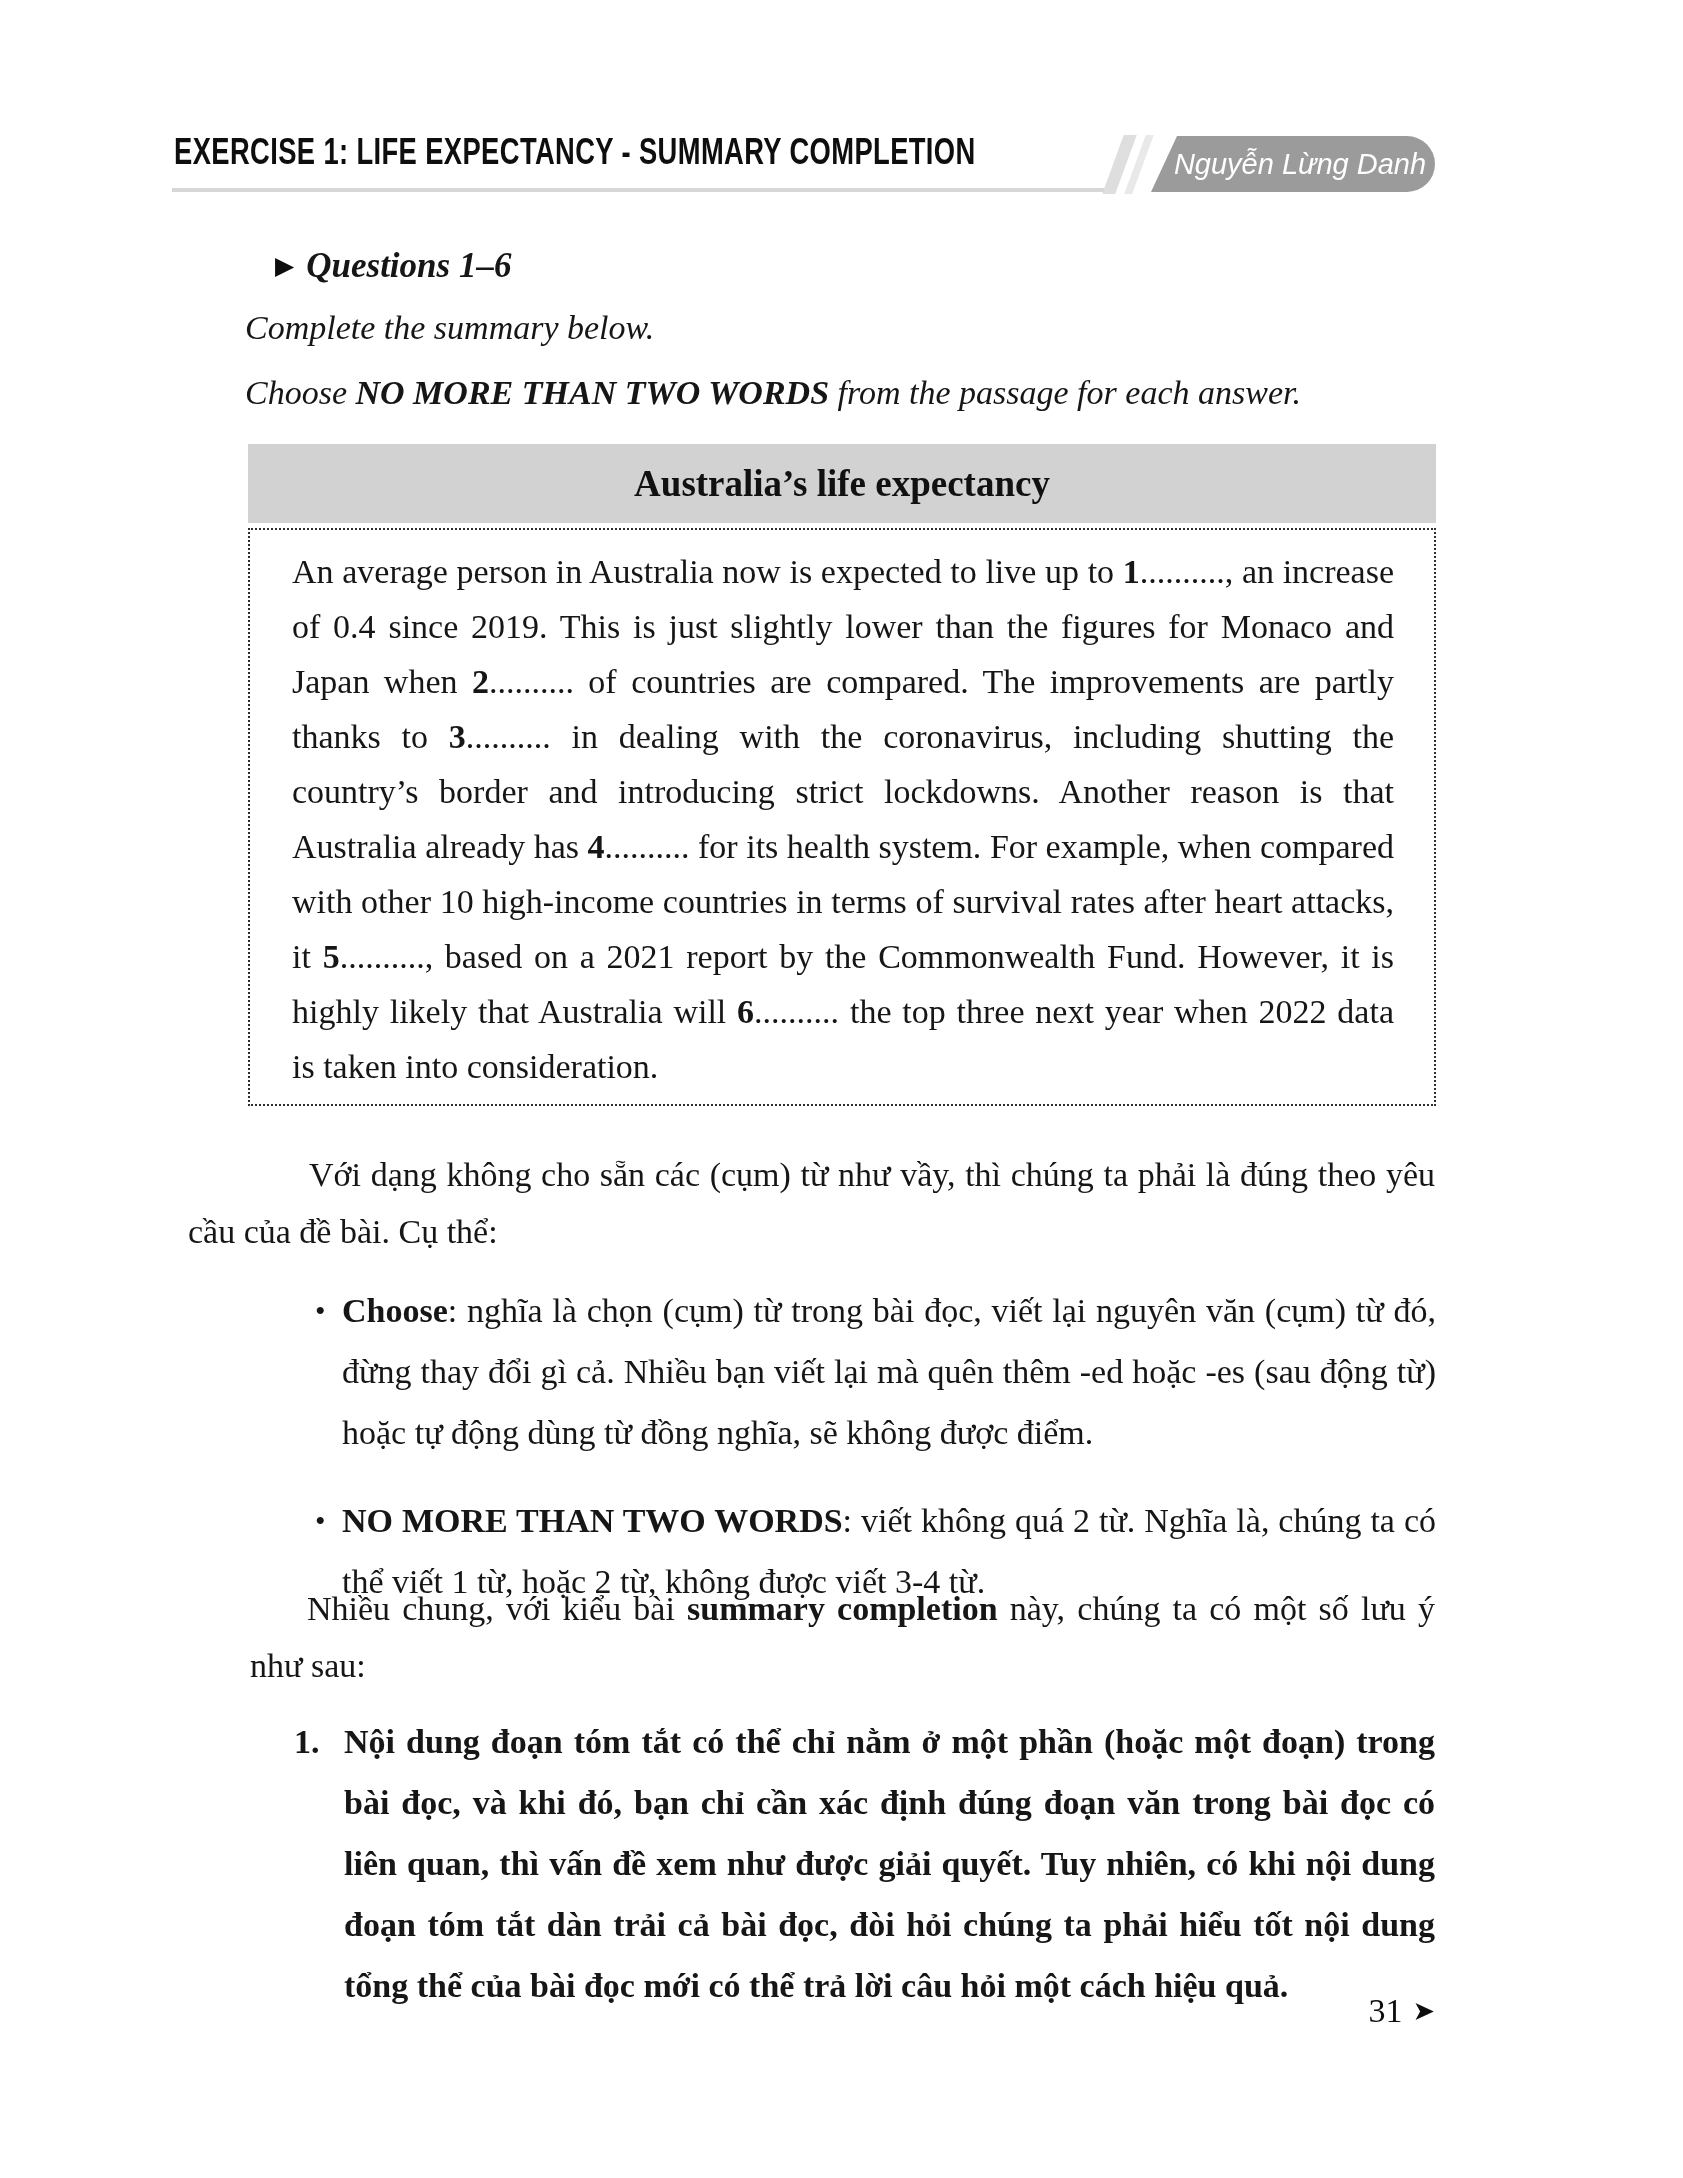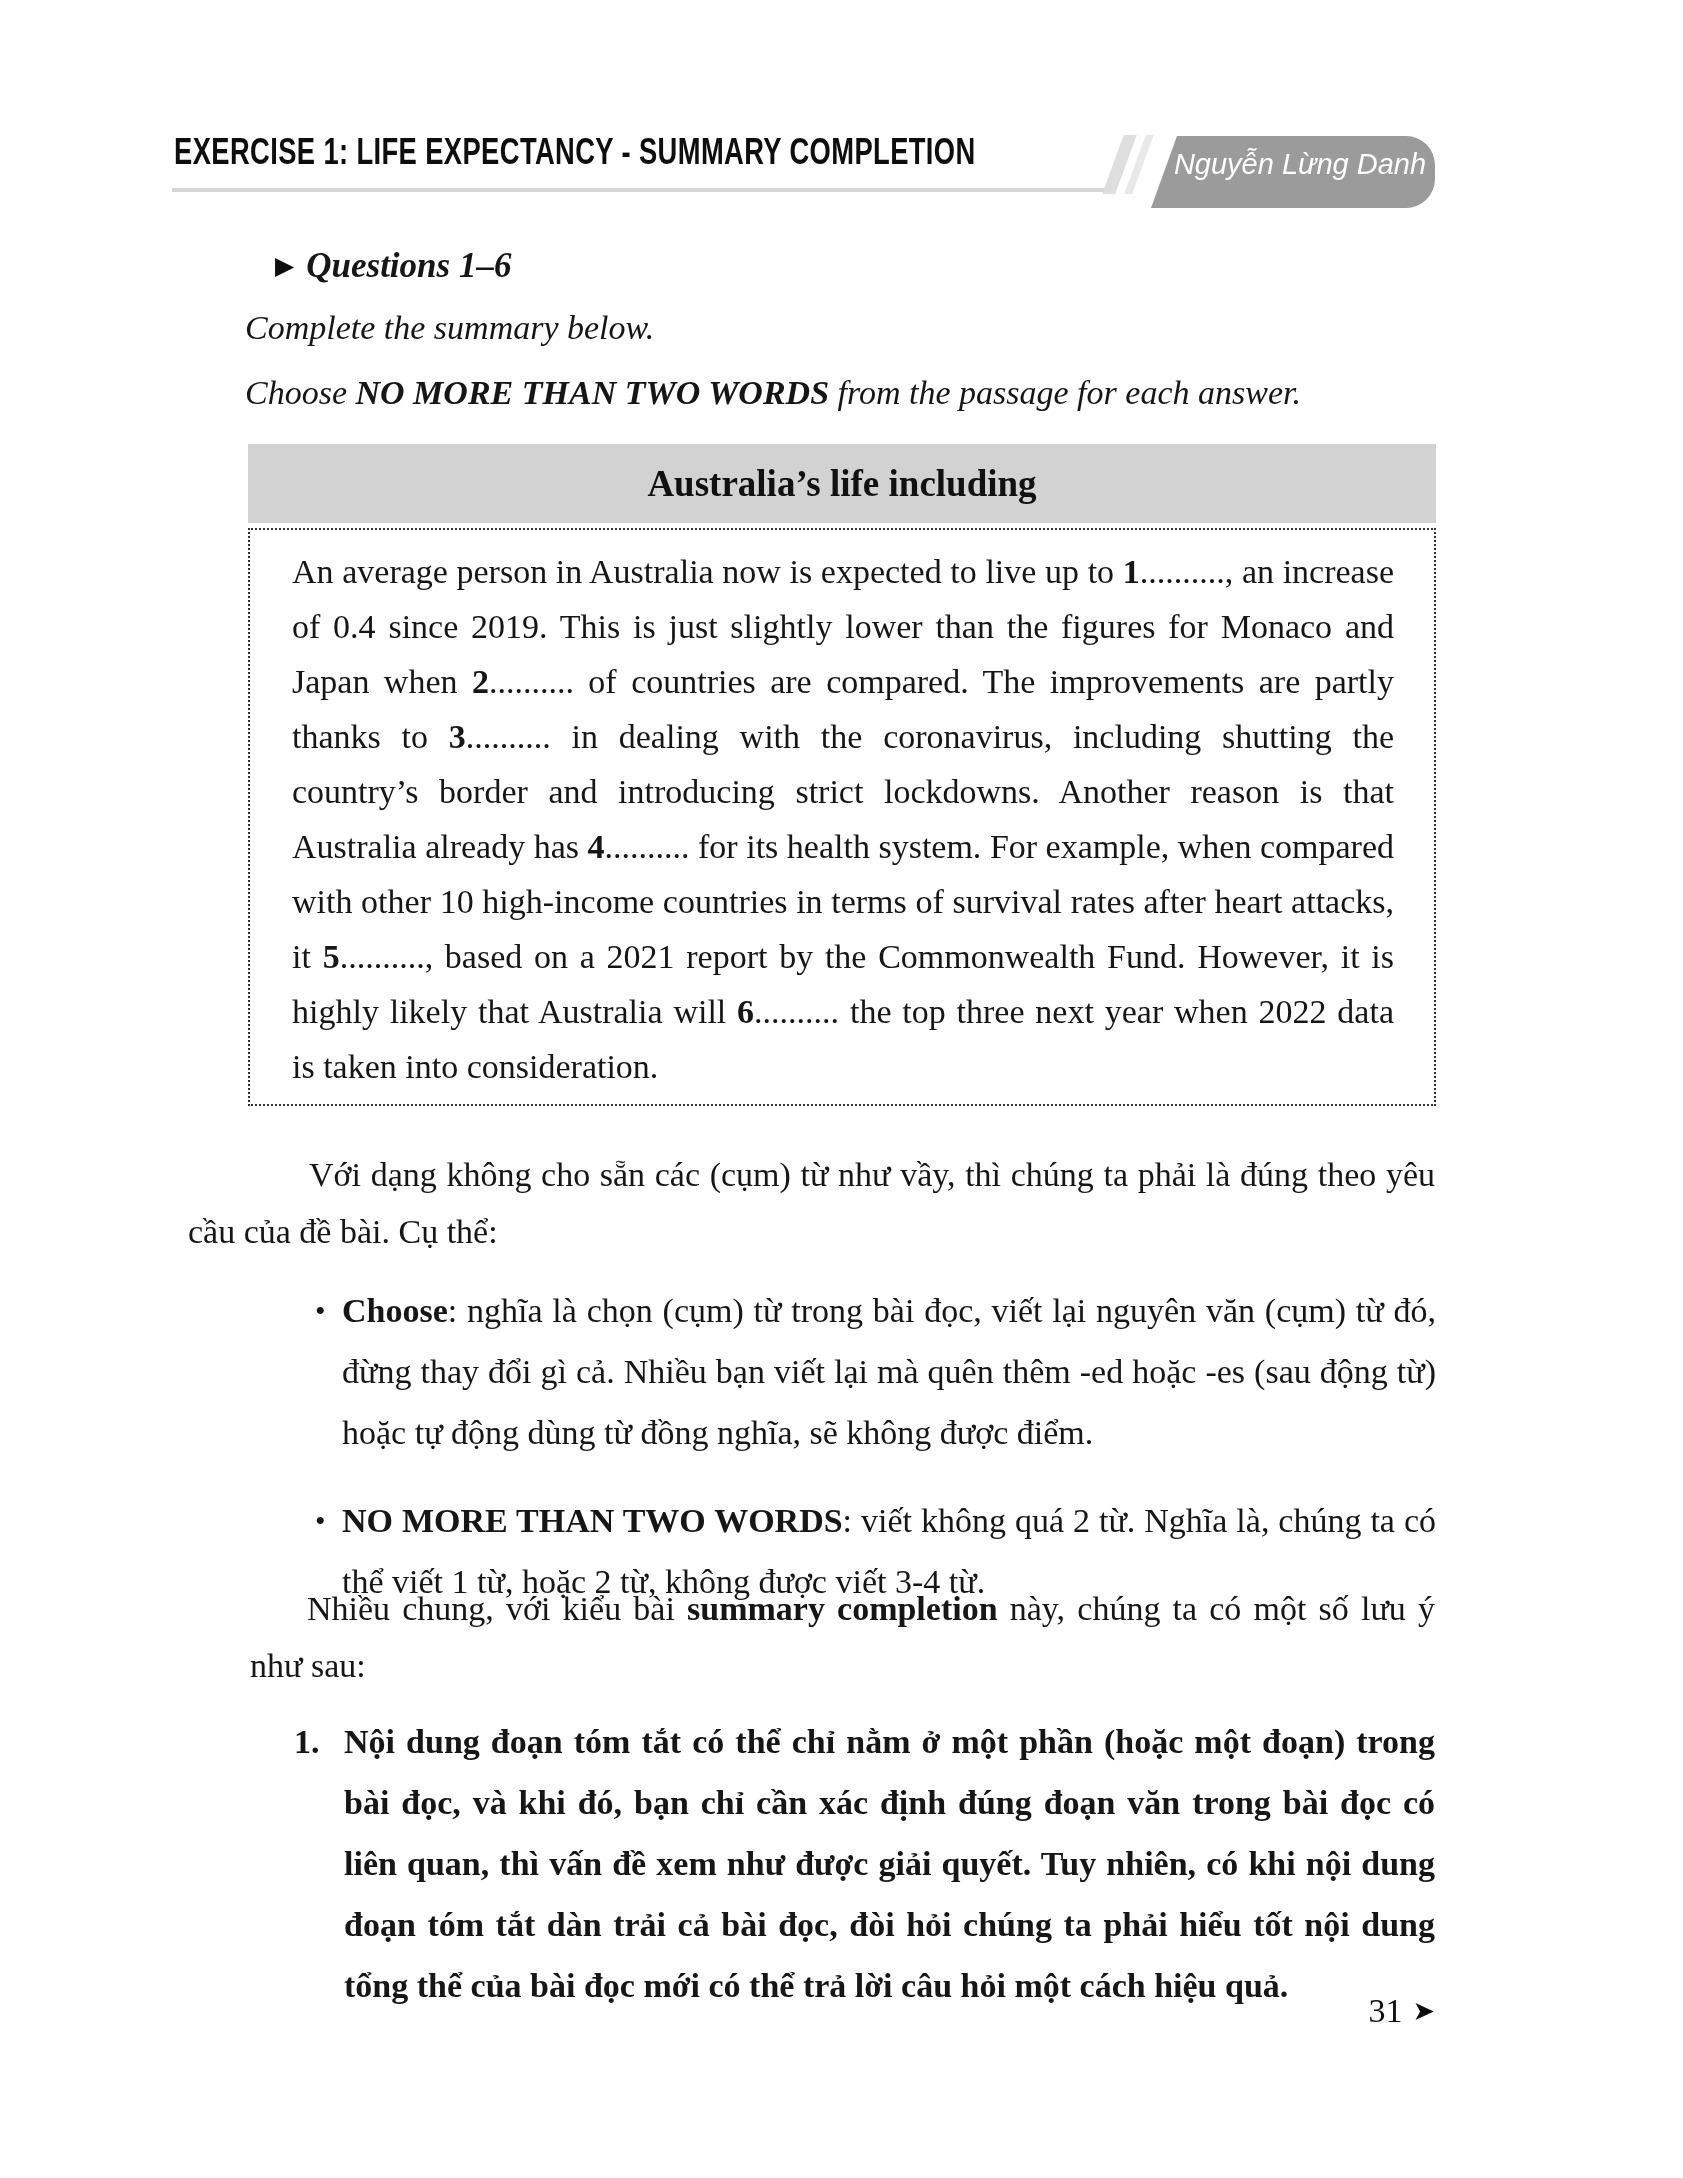--- a/index.html
+++ b/index.html
@@ -32,21 +32,21 @@
     width: 943px; height: 4px; background: #d7d7d7;
   }
   .stripe {
     position: absolute; top: 6px; height: 59px;
     transform: skewX(-20deg);
   }
   .stripe.s1 { left: 1113px; width: 13px; background: #dedede; }
   .stripe.s2 { left: 1135px; width: 8px;  background: #e9e9e9; }
   .author-badge {
     position: absolute; left: 1151px; top: 7px;
-    width: 284px; height: 72px;
+    width: 284px; height: 56px;
     background: #9b9b9b;
     border-radius: 0 29px 29px 0;
     clip-path: polygon(26px 0, 100% 0, 100% 100%, 0 100%);
     color: #ffffff;
     font-family: "Liberation Sans", "DejaVu Sans", sans-serif;
     font-style: italic; font-size: 29px;
     line-height: 56px; text-align: center;
     padding-left: 14px;
   }
 
@@ -116,21 +116,21 @@
 
   <div class="questions">
     <div class="q-heading">
       <span class="tri">▶</span><span class="q-title">Questions 1–6</span>
     </div>
     <p class="instr instr1">Complete the summary below.</p>
     <p class="instr instr2"><span>Choose </span><span class="b">NO MORE THAN TWO WORDS</span><span> from the passage for each answer.</span></p>
   </div>
 
   <div class="summary">
-    <div class="summary-title">Australia’s life including</div>
+    <div class="summary-title">Australia’s life expectancy</div>
     <div class="summary-body"><span>An average person in Australia now is expected to live up to </span><span class="b">1</span><span>.........., an increase of 0.4 since 2019. This is just slightly lower than the figures for Monaco and Japan when </span><span class="b">2</span><span>.......... of countries are compared. The improvements are partly thanks to </span><span class="b">3</span><span>.......... in dealing with the coronavirus, including shutting the country’s border and introducing strict lockdowns. Another reason is that Australia already has </span><span class="b">4</span><span>.......... for its health system. For example, when compared with other 10 high-income countries in terms of survival rates after heart attacks, it </span><span class="b">5</span><span>.........., based on a 2021 report by the Commonwealth Fund. However, it is highly likely that Australia will </span><span class="b">6</span><span>.......... the top three next year when 2022 data is taken into consideration.</span></div>
   </div>
 
   <p class="p1">Với dạng không cho sẵn các (cụm) từ như vầy, thì chúng ta phải là đúng theo yêu cầu của đề bài. Cụ thể:</p>
 
   <ul class="vn-list">
     <li>
       <span class="dot">•</span>
       <span class="li-text"><span class="b">Choose</span><span>: nghĩa là chọn (cụm) từ trong bài đọc, viết lại nguyên văn (cụm) từ đó, đừng thay đổi gì cả. Nhiều bạn viết lại mà quên thêm -ed hoặc -es (sau động từ) hoặc tự động dùng từ đồng nghĩa, sẽ không được điểm.</span></span>
     </li>

